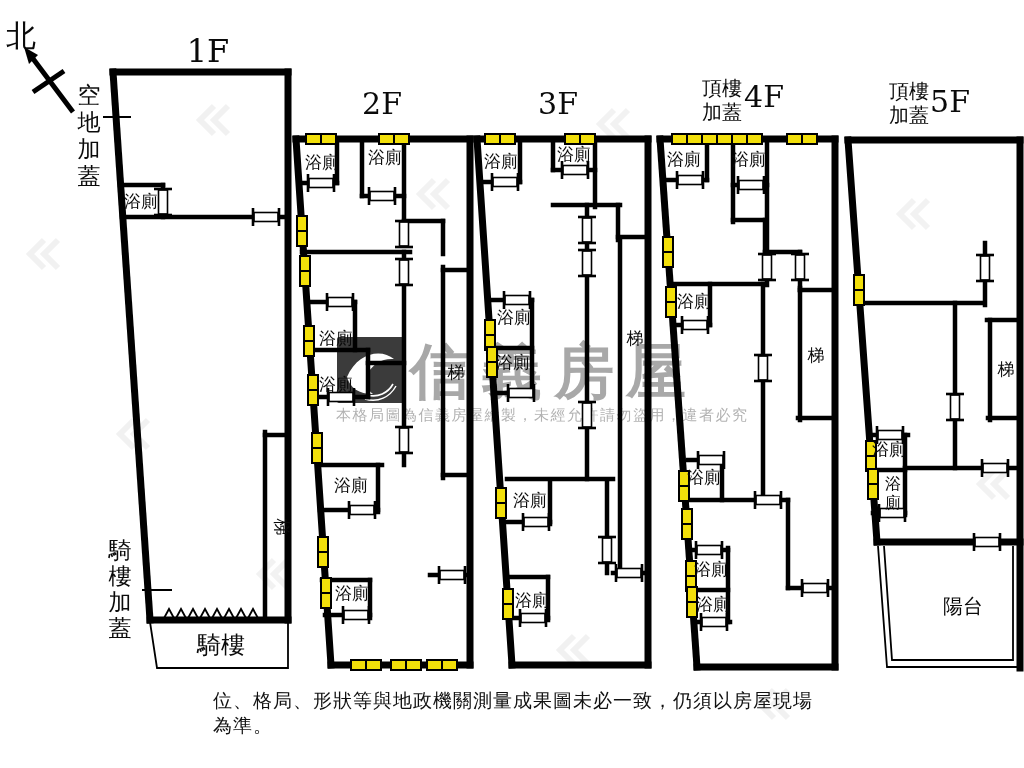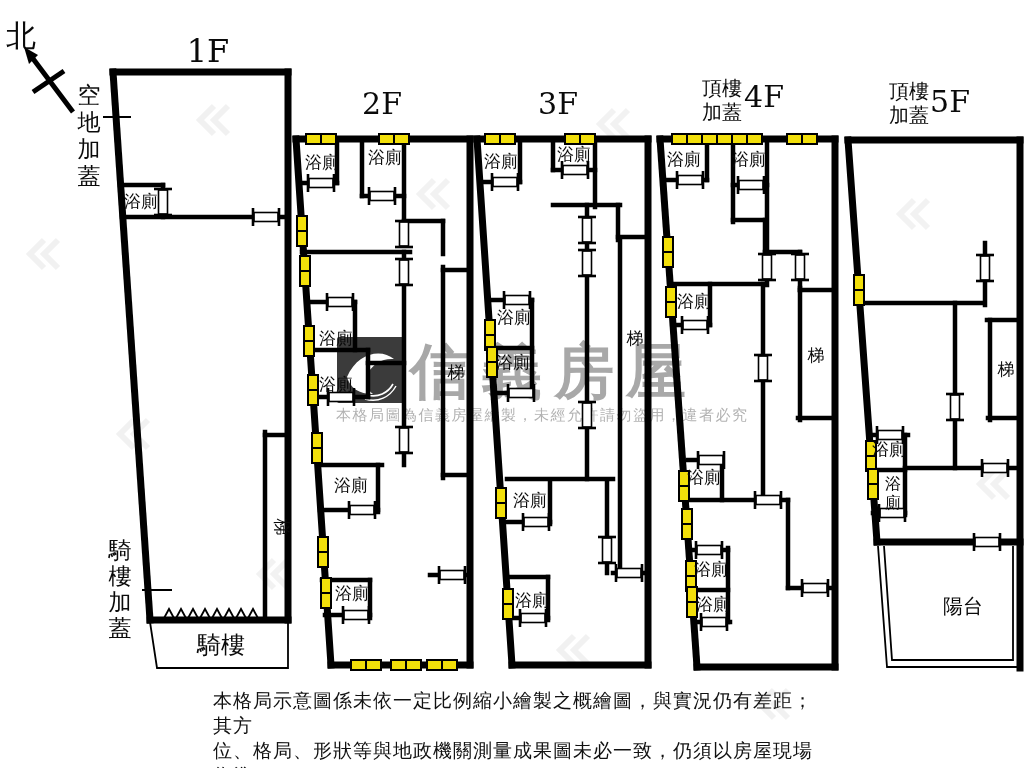--- a/index.html
+++ b/index.html
@@ -553,18 +553,17 @@
           <text x="963" y="613" font-size="20" text-anchor="middle" class="lbl">陽台</text>
           <text x="1006" y="375" font-size="17" text-anchor="middle" class="lbl">梯</text>
           <text x="909" y="98" font-size="20" text-anchor="middle" class="lbl">頂樓</text>
           <text x="909" y="122" font-size="20" text-anchor="middle" class="lbl">加蓋</text>
           <text x="950" y="112" font-size="30" text-anchor="middle" class="title">5F</text>
         </g>
       </g>
   </svg>
 
   <div id="disclaimer">
-    <div>本格局示意圖係未依一定比例縮小繪製之概繪圖，與實況仍有差距；其方</div>
     <div>位、格局、形狀等與地政機關測量成果圖未必一致，仍須以房屋現場為準。</div>
 
   </div>
 
 </div>
 
 </body></html>

